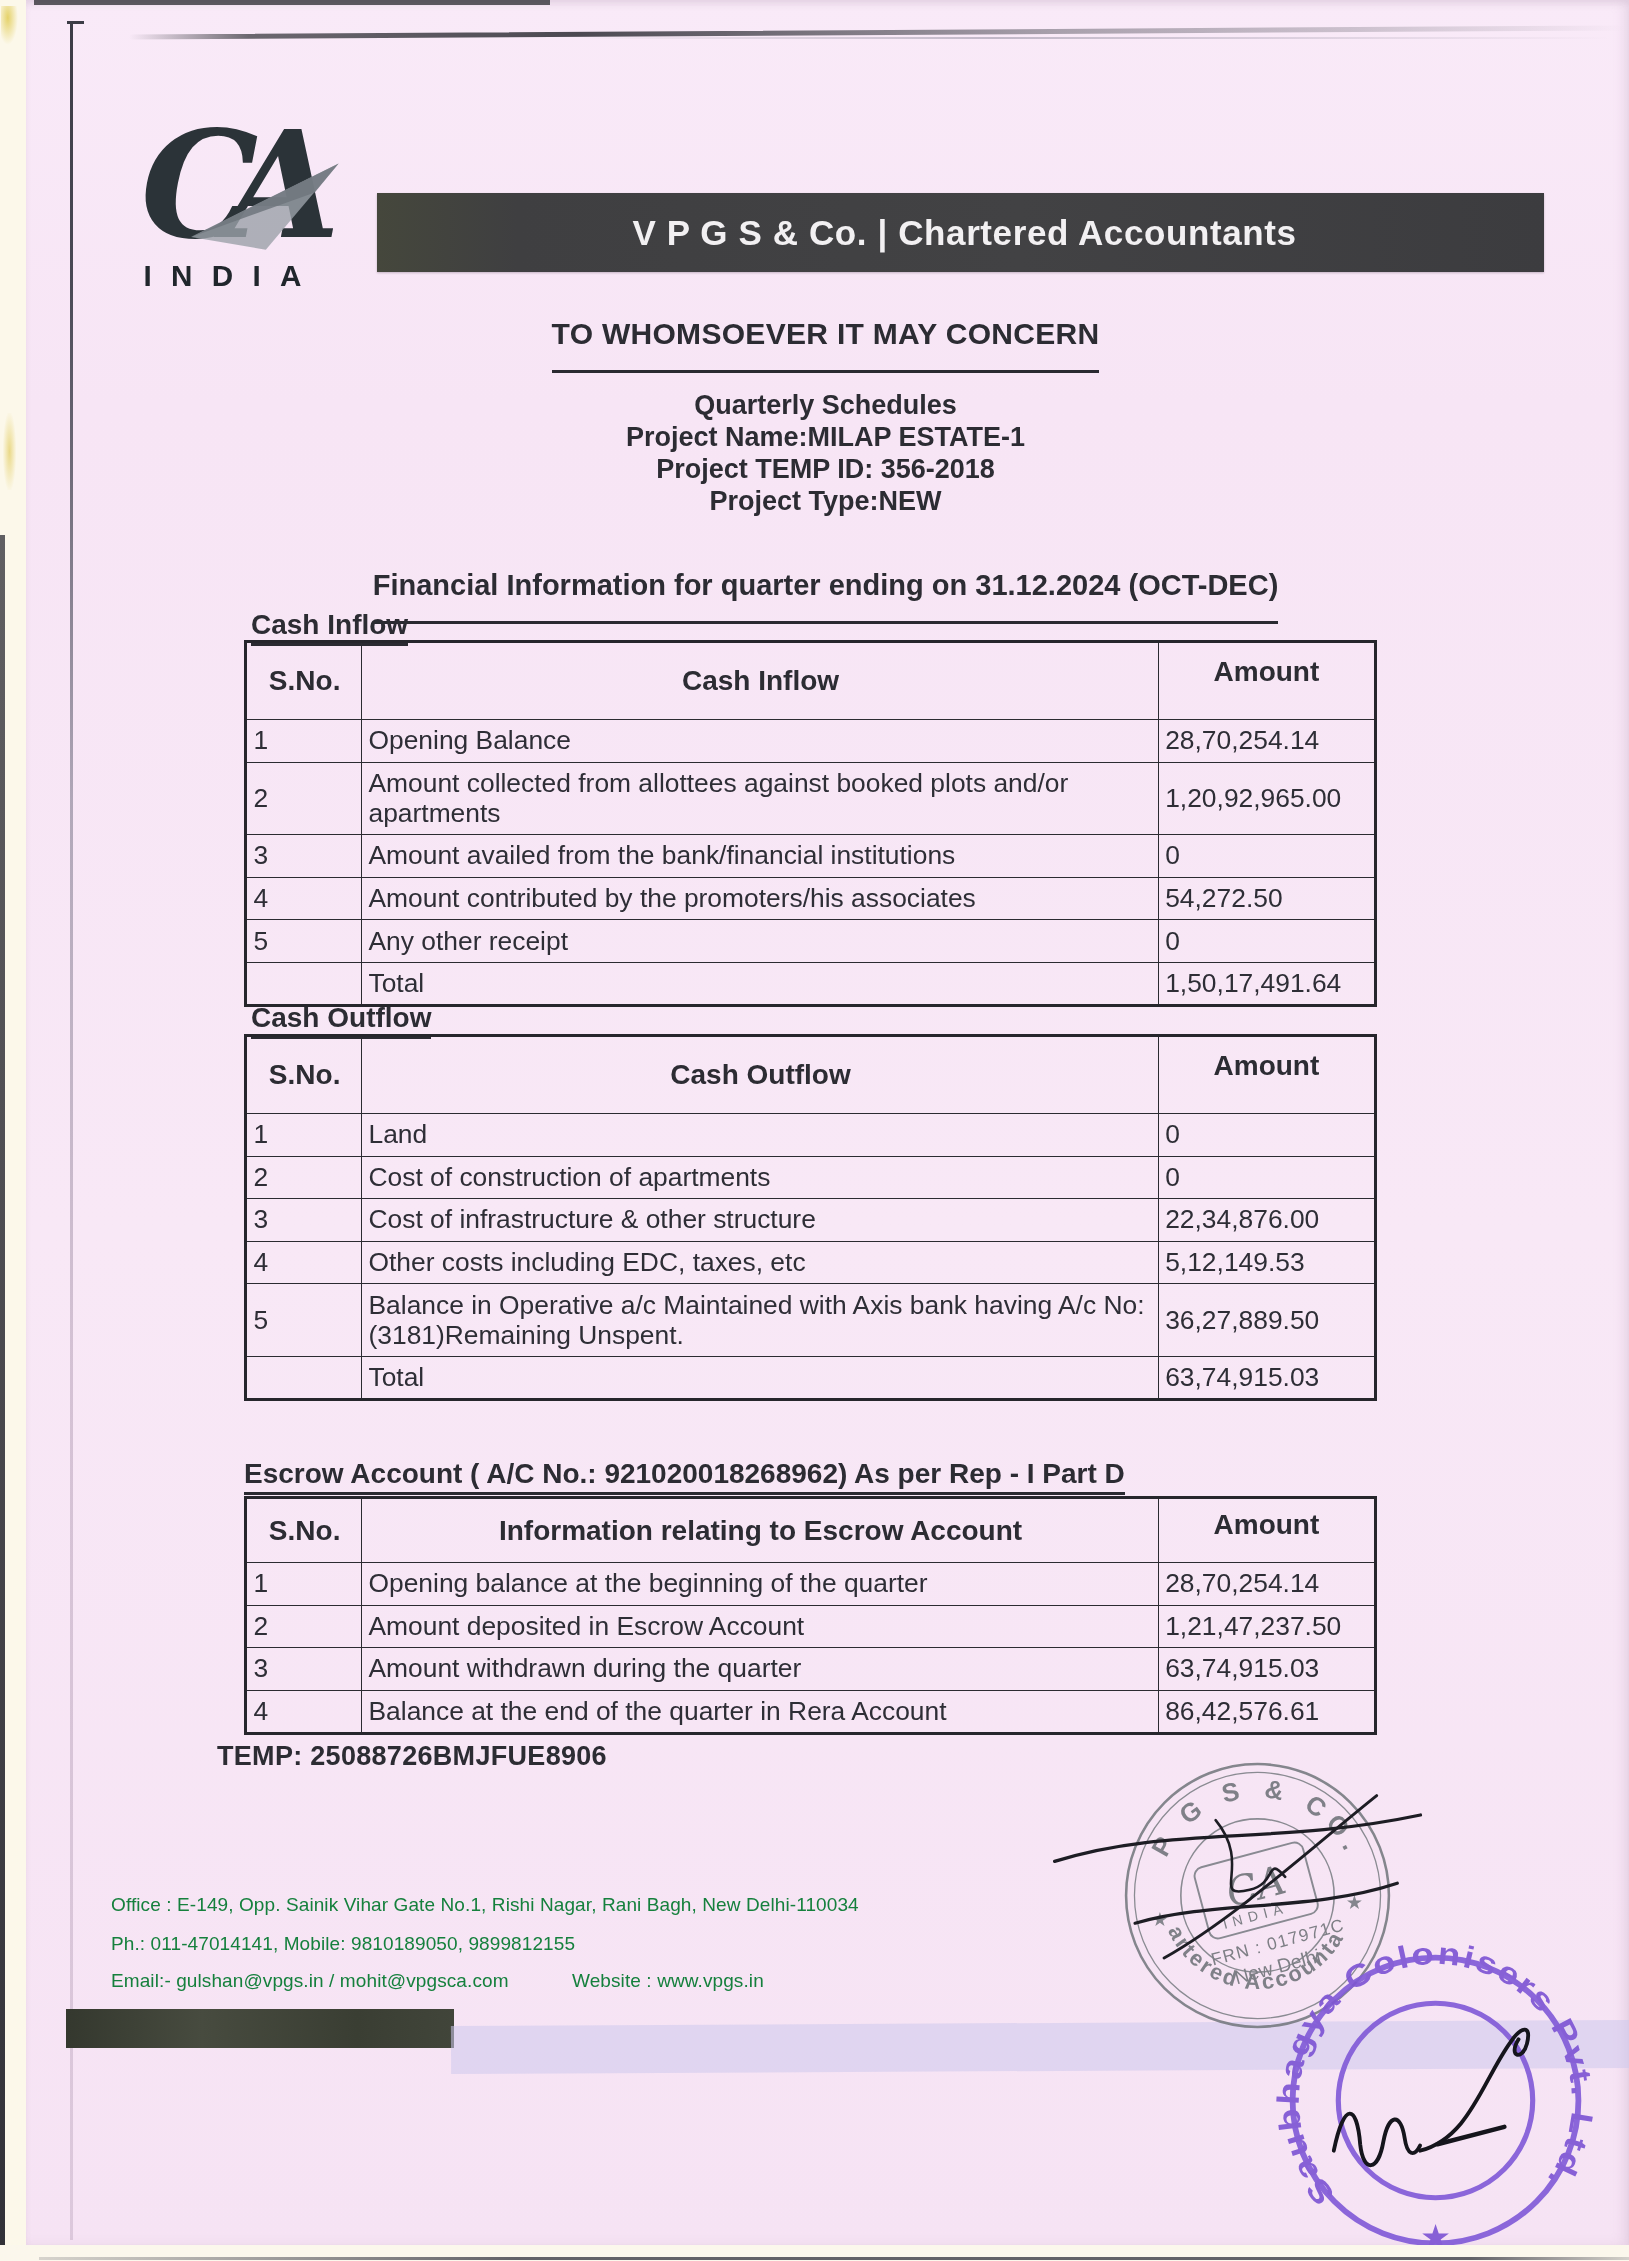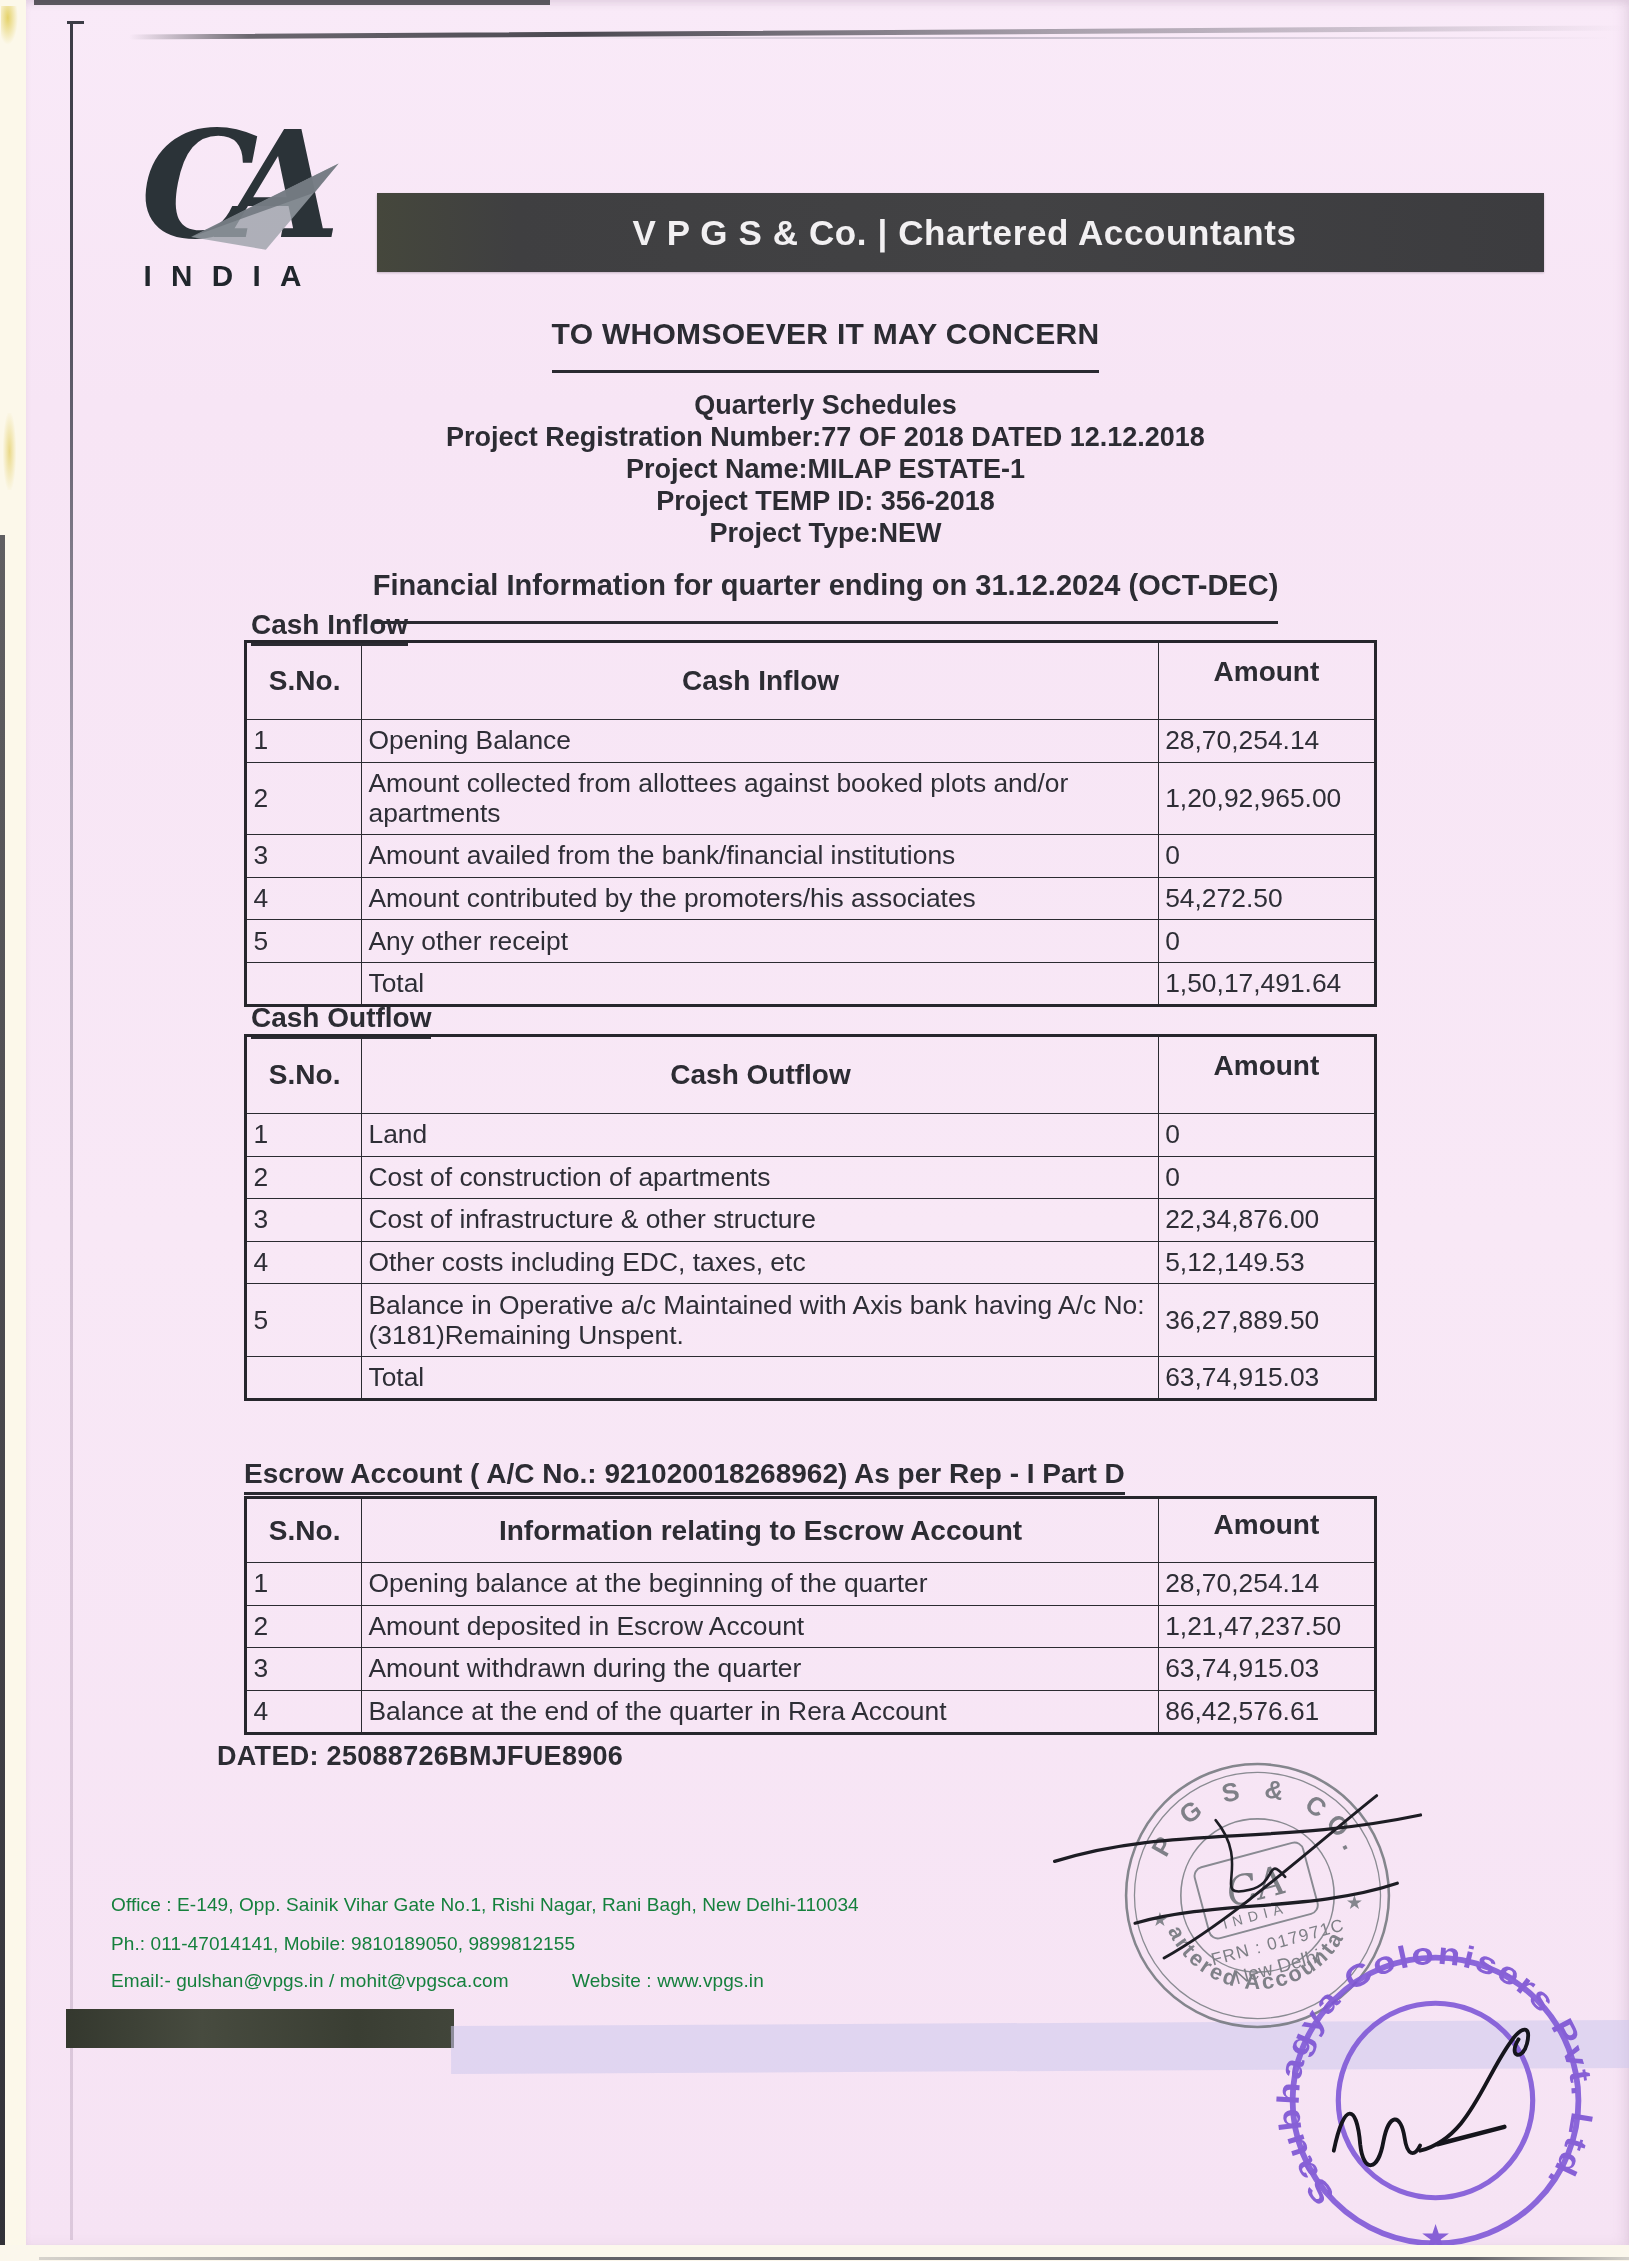--- a/index.html
+++ b/index.html
@@ -106,21 +106,20 @@
 <div class="abs brand-bar">
   <span class="t">V P G S &amp; Co. | Chartered Accountants</span>
 </div>
 
 <div class="abs cwrap title">
   <span class="u-thick">TO WHOMSOEVER IT MAY CONCERN</span>
 </div>
 
 <div class="abs cwrap meta">
   <div>Quarterly Schedules</div>
-  <div>Project Registration Number:77 OF 2018 DATED 12.12.2018</div>
   <div>Project Name:MILAP ESTATE-1</div>
   <div>Project TEMP ID: 356-2018</div>
   <div>Project Type:NEW</div>
 </div>
 
 <div class="abs cwrap fin">
   <span class="u-thick">Financial Information for quarter ending on 31.12.2024 (OCT-DEC)</span>
 </div>
 
 <div class="abs sec-label" style="left:251px;top:609px">
@@ -259,21 +258,21 @@
       <td class="c-amt">63,74,915.03</td>
     </tr>
     <tr>
       <td>4</td>
       <td>Balance at the end of the quarter in Rera Account</td>
       <td class="c-amt">86,42,576.61</td>
     </tr>
   </tbody>
 </table>
 
-<div class="abs udin">DATED: 25088726BMJFUE8906</div>
+<div class="abs udin">TEMP: 25088726BMJFUE8906</div>
 
 <div class="abs foot f1">Office : E-149, Opp. Sainik Vihar Gate No.1, Rishi Nagar, Rani Bagh, New Delhi-110034</div>
 <div class="abs foot f2">Ph.: 011-47014141, Mobile:  9810189050, 9899812155</div>
 <div class="abs foot f3">
   <span>Email:- gulshan@vpgs.in / mohit@vpgsca.com</span>
   <span class="web-gap">Website : www.vpgs.in</span>
 </div>
 
 <div class="abs letterhead-bar"></div>
 <div class="abs lavender-band"></div>

